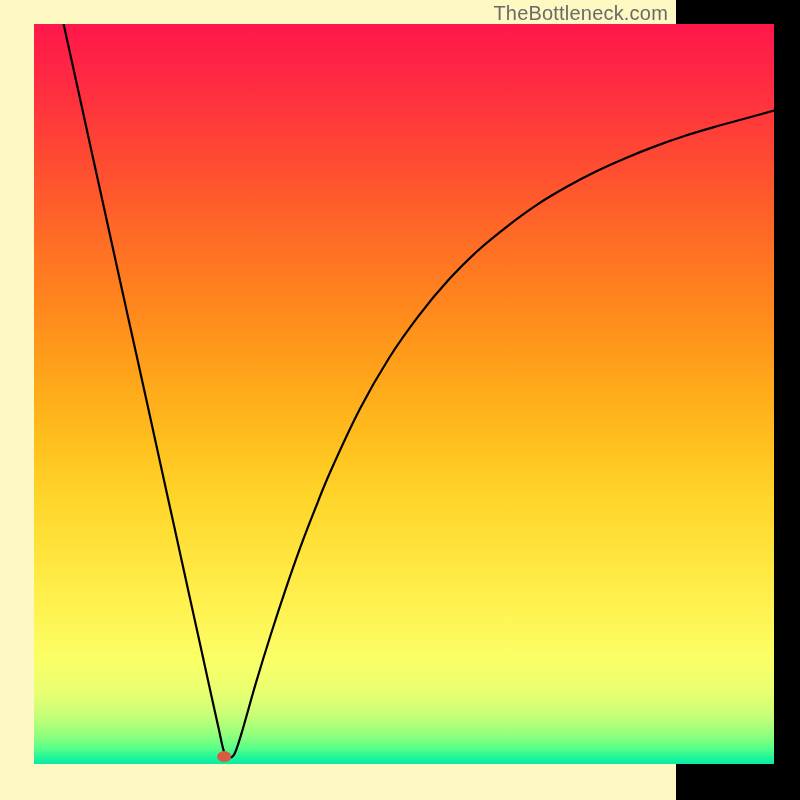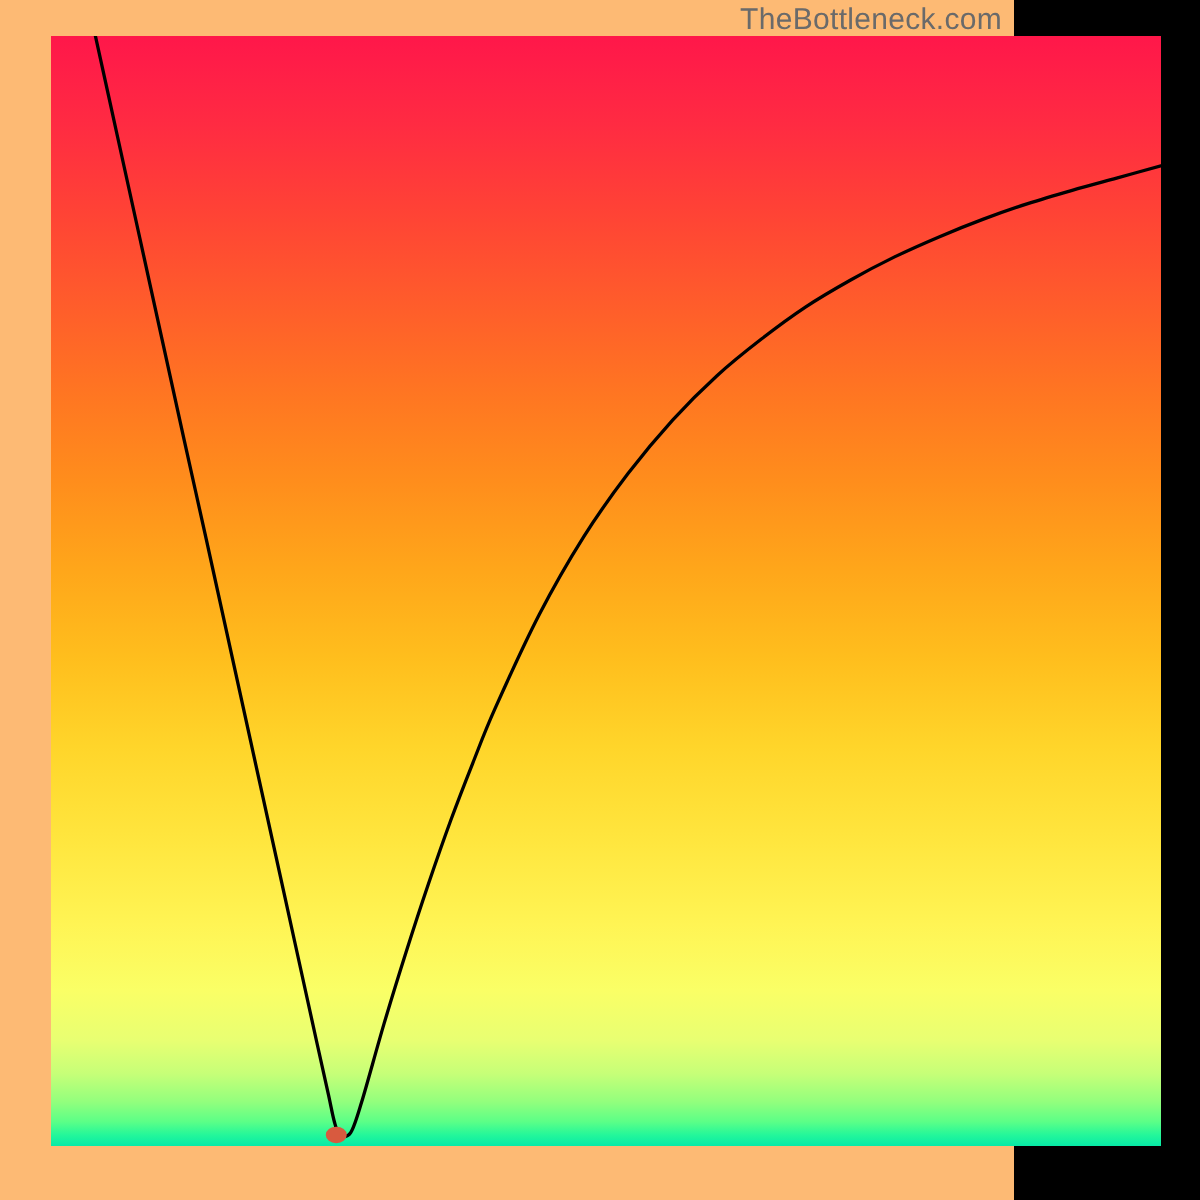--- a/index.html
+++ b/index.html
@@ -8,21 +8,21 @@
     width: 800px;
     height: 800px;
     overflow: hidden;
     background: #000;
     font-family: Arial, Helvetica, sans-serif;
   }
   .frame {
     position: relative;
     width: 676px;
     height: 800px;
-    background: #fdba74;
+    background: #fef9c3;
     text-align: right;
   }
   .plot-area {
     position: absolute;
     left: 34px;
     top: 24px;
     width: 740px;
     height: 740px;
     overflow: hidden;
   }

